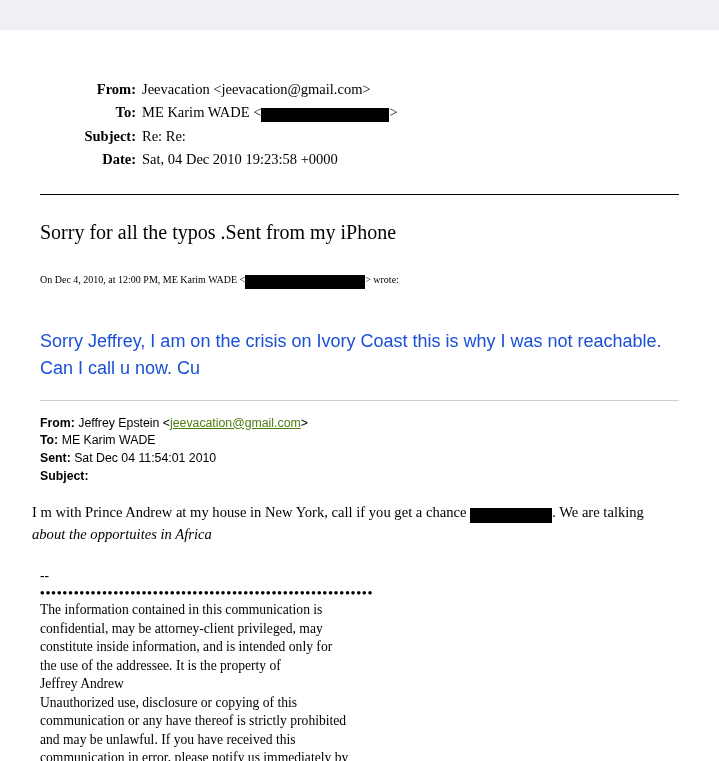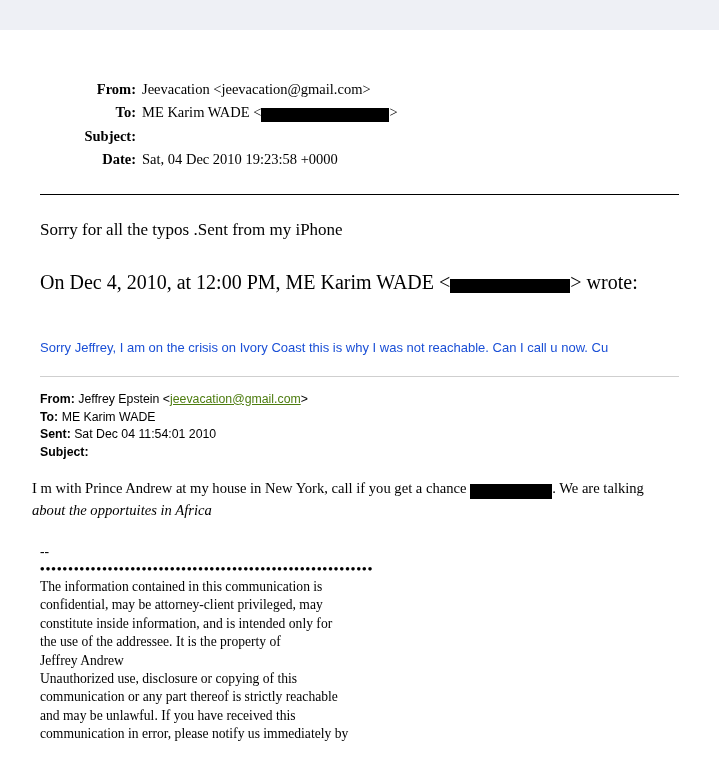--- a/index.html
+++ b/index.html
@@ -83,35 +83,35 @@
     padding: 0 40px;
     font-size: 14.5px;
     line-height: 1.55;
   }
   .p-jeffrey {
     margin: 22px 0 0 0;
     font-size: 14.5px;
   }
   .p-typos {
     margin: 22px 0 0 0;
-    font-size: 17px;
+    font-size: 20px;
   }
   .p-ondec {
     margin: 24px 0 0 0;
-    font-size: 20px;
+    font-size: 10px;
     white-space: nowrap;
   }
 
   
   .quote-blue {
     margin: 40px 0 8px 0;
     padding: 0 40px;
     color: #1a4fd6;
     font-family: "Liberation Sans", sans-serif;
-    font-size: 13px;
+    font-size: 18px;
     line-height: 1.5;
   }
 
   .thin-rule {
     border: none;
     border-top: 1px solid #cfcfcf;
     margin: 18px 40px 0 40px;
   }
 
   
@@ -169,20 +169,21 @@
       <div class="hdr-row">
         <div class="hdr-label">From:</div>
         <div class="hdr-value">Jeevacation &lt;jeevacation@gmail.com&gt;</div>
       </div>
       <div class="hdr-row">
         <div class="hdr-label">To:</div>
         <div class="hdr-value"><span>ME Karim WADE &lt;</span><span class="redact redact-to"></span><span>&gt;</span></div>
       </div>
       <div class="hdr-row">
         <div class="hdr-label">Subject:</div>
+        <div class="hdr-value">Re: Re:</div>
       </div>
       <div class="hdr-row">
         <div class="hdr-label">Date:</div>
         <div class="hdr-value">Sat, 04 Dec 2010 19:23:58 +0000</div>
       </div>
     </div>
 
     <hr class="rule">
 
     <div class="body-wrap">
@@ -208,20 +209,20 @@
 
     <div class="sig">
       <div class="dashes">--</div>
       <div class="dots">•••••••••••••••••••••••••••••••••••••••••••••••••••••••••••</div>
       <div class="disc-line">The information contained in this communication is</div>
       <div class="disc-line">confidential, may be attorney-client privileged, may</div>
       <div class="disc-line">constitute inside information, and is intended only for</div>
       <div class="disc-line">the use of the addressee. It is the property of</div>
       <div class="disc-line">Jeffrey Andrew</div>
       <div class="disc-line">Unauthorized use, disclosure or copying of this</div>
-      <div class="disc-line">communication or any part thereof is strictly reachable</div>
+      <div class="disc-line">communication or any have thereof is strictly prohibited</div>
       <div class="disc-line">and may be unlawful. If you have received this</div>
       <div class="disc-line">communication in error, please notify us immediately by</div>
 
     </div>
 
   </div>
 </div>
 
 </body></html>

